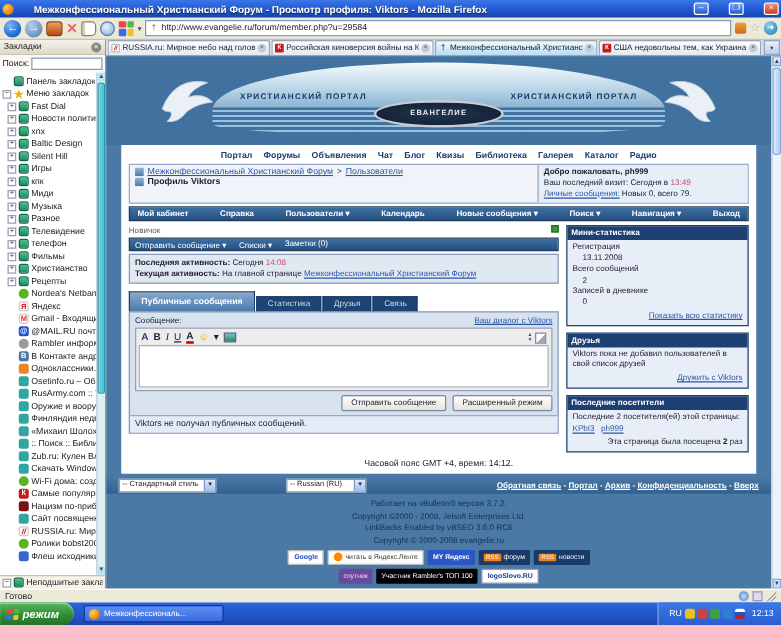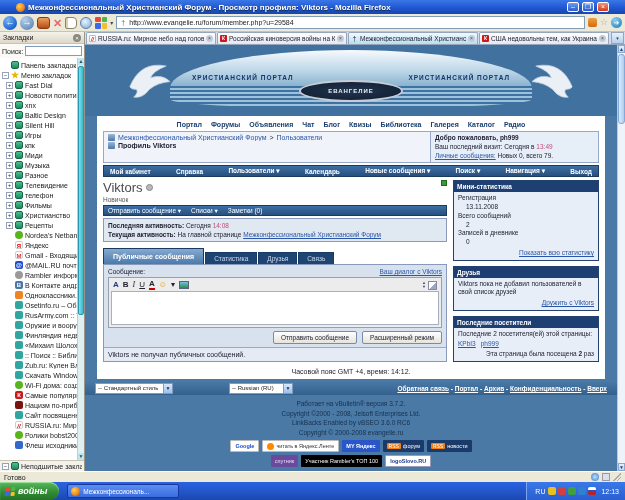--- a/index.html
+++ b/index.html
@@ -1,20 +1,20 @@
 <!DOCTYPE html>
 <html><head>
 <meta charset="utf-8">
 <style>
   *{margin:0;padding:0;box-sizing:border-box;font-family:"Liberation Sans",sans-serif;}
   body{width:625px;height:500px;overflow:hidden;}
   .screen{width:625px;height:500px;display:flex;flex-direction:column;background:#ece9d8;overflow:hidden;}
 
   
-  .titlebar{height:14px;background:linear-gradient(#3a77e8,#1f55cf 60%,#1646ad);display:flex;align-items:center;gap:3px;padding:0 16px;flex:none;}
+  .titlebar{height:14px;background:linear-gradient(#3a77e8,#1f55cf 60%,#1646ad);display:flex;align-items:center;gap:16px;padding:0 2px;flex:none;}
   .ff-ic{width:9px;height:9px;border-radius:50%;background:radial-gradient(circle at 35% 35%,#ffd24a,#f08c1e 55%,#b4510a);flex:none;}
   .title-text{flex:1;color:#fff;font-size:8px;font-weight:bold;white-space:nowrap;overflow:hidden;text-shadow:0 1px 1px #123;}
   .winbtn{width:12px;height:10px;border-radius:2px;border:1px solid #fff;font-size:7px;line-height:8px;text-align:center;color:#fff;flex:none;background:linear-gradient(#6f9bf0,#2a5cd0);}
   .winbtn.close{background:linear-gradient(#f09078,#d23a1e);}
 
   
   .menubar{height:13px;display:flex;align-items:center;font-size:8px;color:#222;padding-left:3px;border-bottom:1px solid #d8d4c4;flex:none;}
   .menu-item{padding:0 5px;}
   .toolbar{height:18px;display:flex;align-items:center;gap:3px;padding:0 3px;border-bottom:1px solid #c6c2b4;flex:none;}
   .navbtn{width:14px;height:14px;border-radius:50%;flex:none;color:#fff;font-size:9px;line-height:13px;text-align:center;font-weight:bold;}
@@ -546,24 +546,20 @@
                 <span class="nb-item">Новые сообщения ▾</span>
                 <span class="nb-item">Поиск ▾</span>
                 <span class="nb-item">Навигация ▾</span>
                 <span class="nb-item">Выход</span>
               </div>
 
             <div class="columns">
               <span class="collapse-sq"></span>
 
               <div class="maincol">
-                <div class="user-name">
-                  <span>Viktors</span>
-                  <span class="status-ic"></span>
-                </div>
                 <div class="user-rank">Новичок</div>
                 <div class="actionbar">
                     <span class="nb-item">Отправить сообщение ▾</span>
                     <span class="nb-item">Списки ▾</span>
                     <span class="nb-item">Заметки (0)</span>
                   </div>
                 <div class="activitybox">
                   <div><span class="b">Последняя активность:</span> <span>Сегодня</span> <span class="pink">14:08</span></div>
                   <div><span class="b">Текущая активность:</span> <span>На главной странице</span> <a>Межконфессиональный Христианский Форум</a></div>
                 </div>
@@ -700,21 +696,21 @@
   </div>
 
   <div class="taskbar">
     <div class="startbtn">
       <span class="winflag">
           <span style="background:#e84a3a"></span>
           <span style="background:#4ab84a"></span>
           <span style="background:#3a6ae8"></span>
           <span style="background:#f0c030"></span>
         </span>
-      <span>войны</span>
+      <span>режим</span>
     </div>
     <div class="task-item">
       <span class="ff-ic"></span>
       <span>Межконфессиональ...</span>
     </div>
     <div class="tray">
       <span>RU</span>
       <span style="display:flex;gap:2px;align-items:center">
           <span class="tray-ic" style="background: rgb(232, 192, 32);"></span>
           <span class="tray-ic" style="background: rgb(208, 64, 64);"></span>

